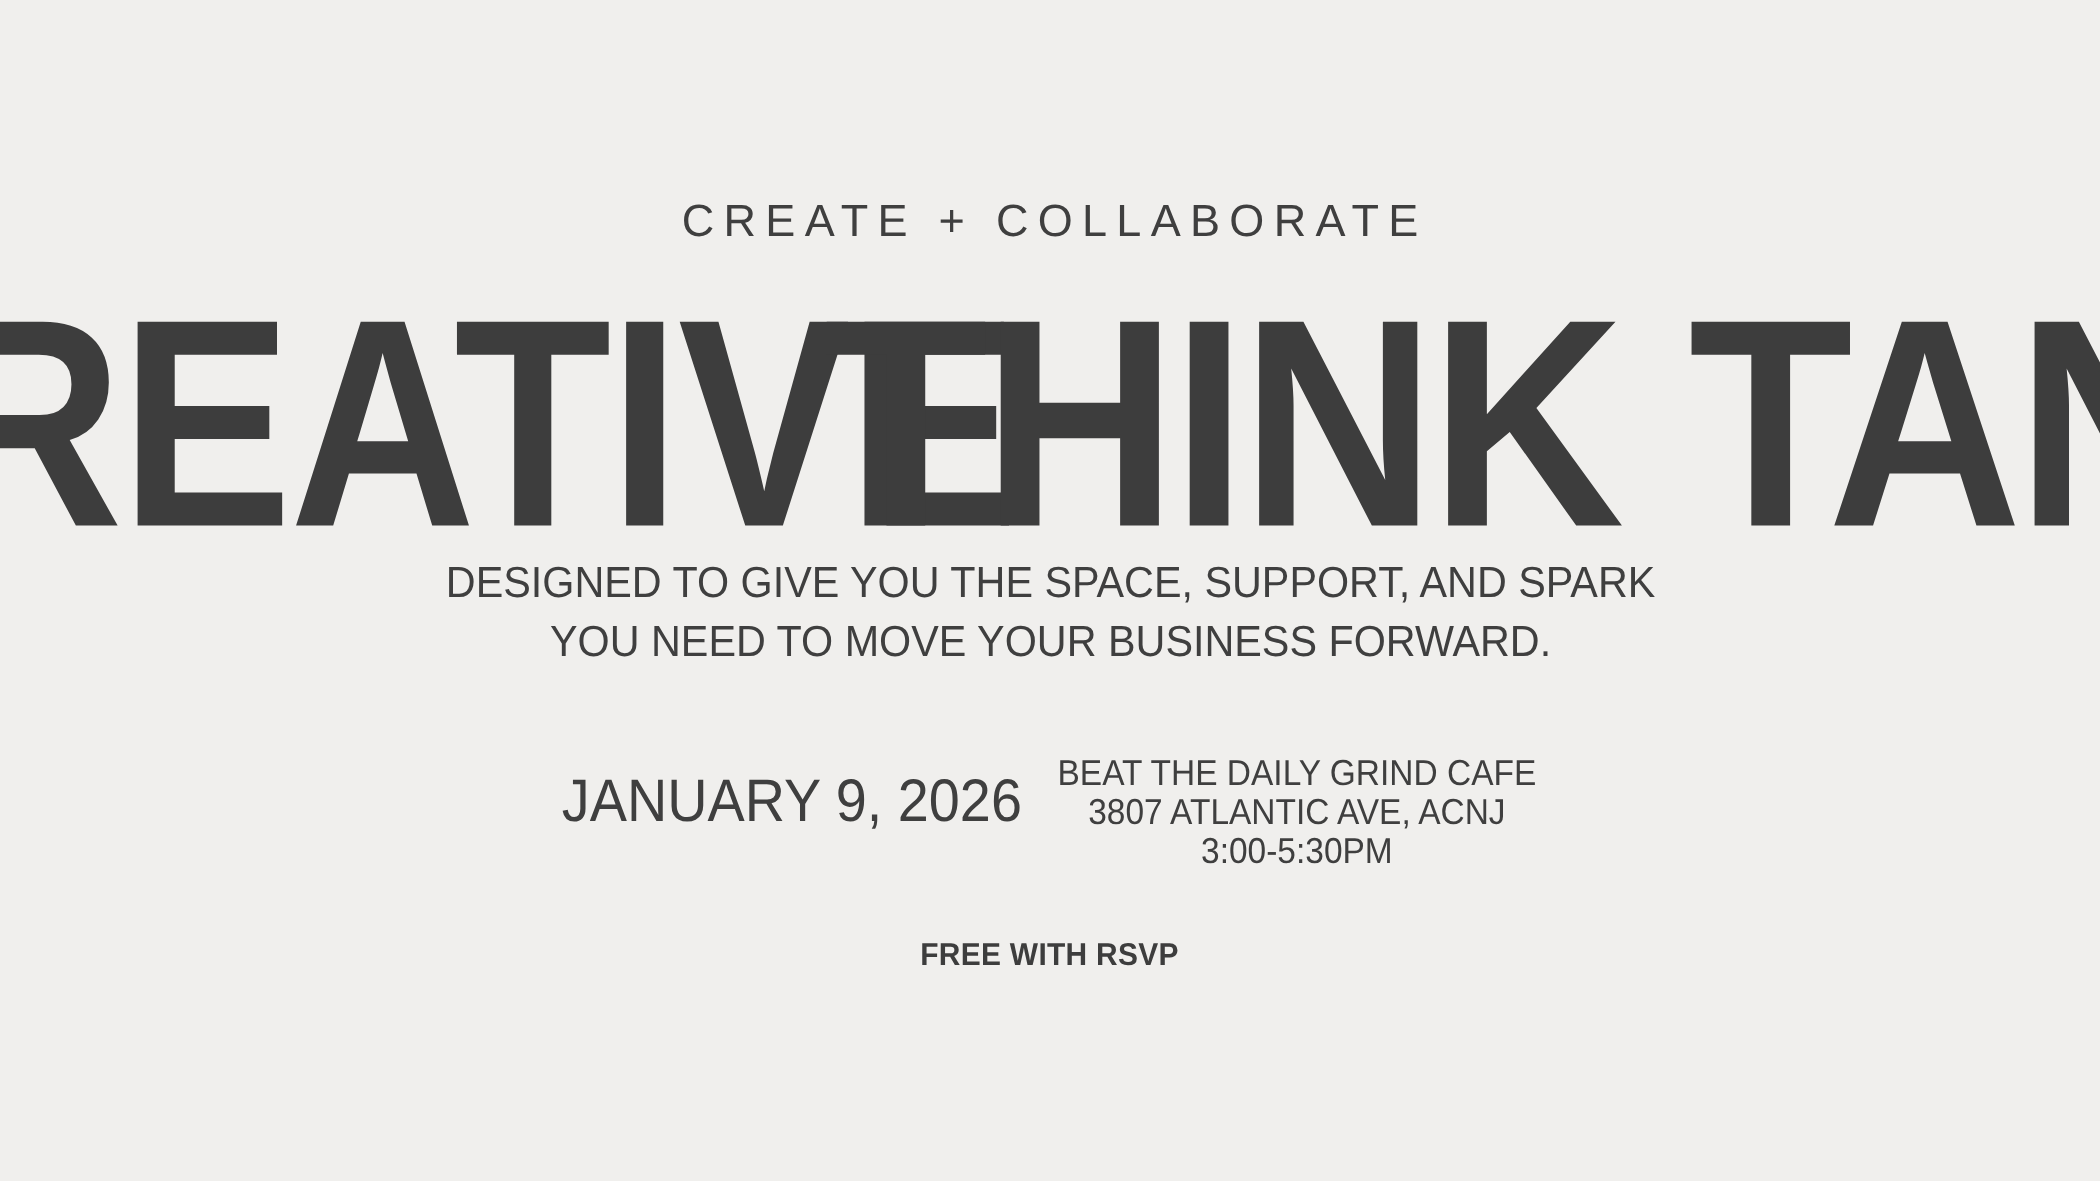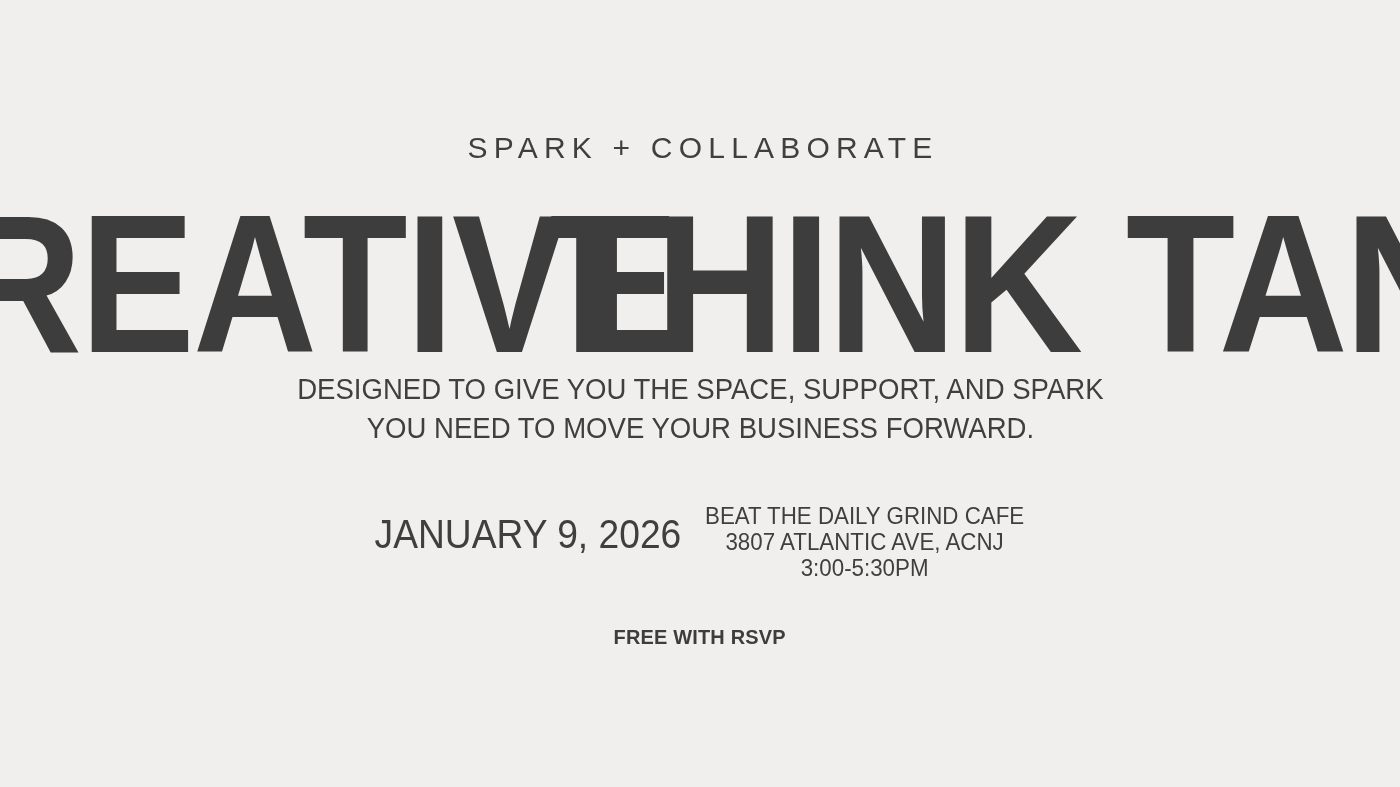--- a/index.html
+++ b/index.html
@@ -126,21 +126,21 @@
     transform: scaleX(0.95);
     transform-origin: center top;
     white-space: nowrap;
   }
 </style>
 </head>
 <body>
 
 <div class="poster">
 
-  <div class="kicker">SPARK + COLLABORATE</div>
+  <div class="kicker">CREATE + COLLABORATE</div>
 
   <div class="headline">
     <span class="headline-line headline-line-1">CREATIVE</span>
     <span class="headline-line headline-line-2">THINK TANK</span>
   </div>
 
   <div class="subtitle">
     <span class="subtitle-line">DESIGNED TO GIVE YOU THE SPACE, SUPPORT, AND SPARK</span>
     <span class="subtitle-line">YOU NEED TO MOVE YOUR BUSINESS FORWARD.</span>
   </div>

